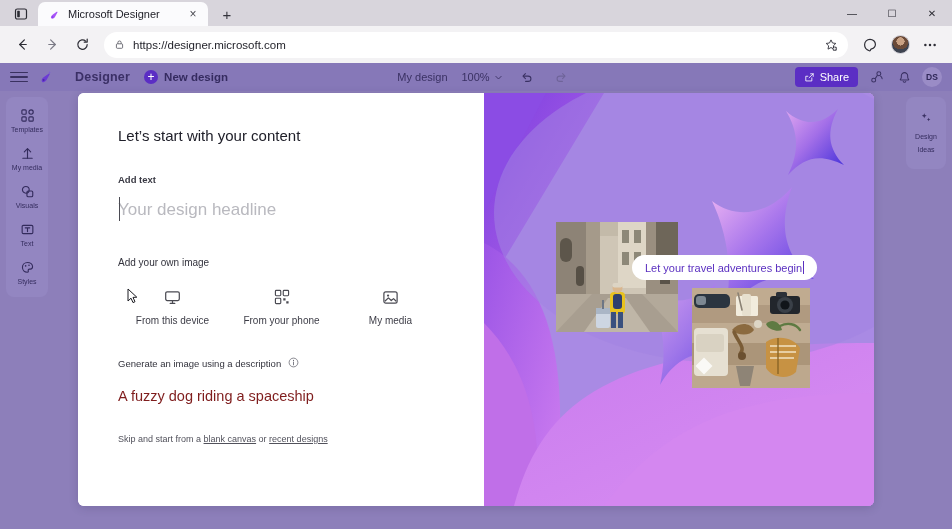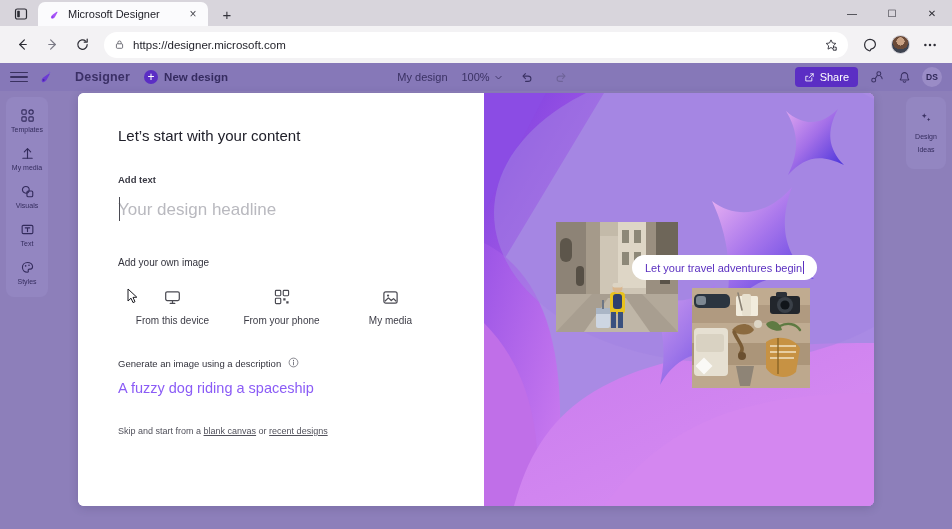--- a/index.html
+++ b/index.html
@@ -117,21 +117,21 @@
   .caret {
     position: absolute; left: 1px; top: 4px; width: 1px; height: 24px; background: #4a4a52;
   }
   .section-label { font-size: 10px; color: #33333d; margin: 30px 0 0 0; }
   .upload-row { display: flex; margin-top: 20px; }
   .upload-opt { width: 109px; display: flex; flex-direction: column; align-items: center; gap: 9px; cursor: pointer; }
   .upload-icon { height: 18px; display: flex; align-items: center; justify-content: center; color: #4a4a52; }
   .upload-label { font-size: 10px; color: #3d3d47; }
   .gen-row { display: flex; align-items: center; gap: 7px; margin-top: 28px; }
   .gen-label { font-size: 9.5px; color: #33333d; }
-  .prompt-input { font-size: 14.5px; color: #8b5cf6; margin-top: 8px; cursor: text; }
+  .prompt-input { font-size: 14.5px; color: #7f1d1d; margin-top: 16px; cursor: text; }
   .skip-row { font-size: 9px; color: #51515b; margin-top: 30px; }
   .skip-row a { color: #51515b; text-decoration: underline; cursor: pointer; }
 
   
   .canvas { position: relative; flex: 1; overflow: hidden; background: #b06ae0; }
   .canvas svg { position: absolute; inset: 0; width: 100%; height: 100%; }
   .photo { position: absolute; overflow: hidden; }
   .photo-alley { left: 72px; top: 129px; width: 122px; height: 110px; }
   .photo-gear  { left: 208px; top: 195px; width: 118px; height: 100px; }
   .pill {

